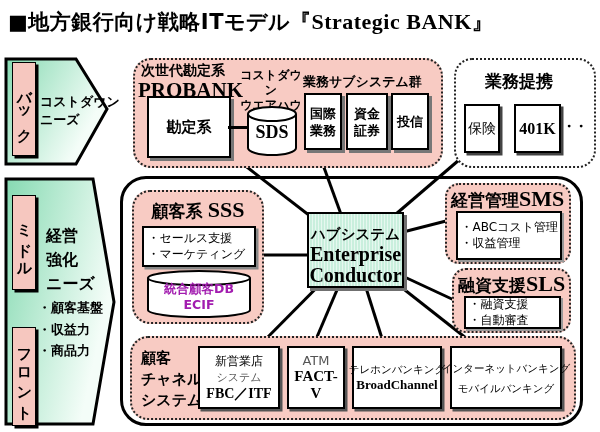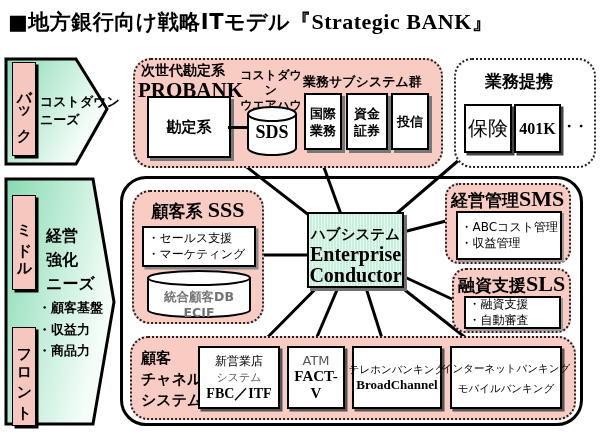--- a/index.html
+++ b/index.html
@@ -20,21 +20,21 @@
           display:flex;align-items:center;justify-content:center;
           writing-mode:vertical-rl;text-orientation:upright;
           font-size:15px;font-weight:bold;letter-spacing:2px;}
   .hub{left:307px;top:212px;width:97px;height:76px;background:#c9efdd;
        background-image:repeating-linear-gradient(90deg,rgba(255,255,255,.55) 0 1px,transparent 1px 3px);
        border:2px solid #000;box-shadow:3px 3px 0 #707070;box-sizing:border-box;
        display:flex;flex-direction:column;align-items:center;justify-content:flex-end;text-align:center;}
   .hub .jp{font-size:14.5px;font-weight:bold;line-height:19px;}
   .hub .en{font-size:20px;line-height:21px;}
   .items{font-size:12px;line-height:15.5px;text-align:left;}
-  .gray{color:#737373;margin-top:8px;}
+  .gray{color:#a21caf;}
   .nowrap{white-space:nowrap;}
   svg{display:block;}
 </style>
 </head>
 <body>
 
 <div id="canvas">
 
   <div class="abs title z4"><span>■地方銀行向け戦略ITモデル『</span><span class="serif en">Strategic BANK</span><span>』</span></div>
 
@@ -112,21 +112,21 @@
     <div>業務</div>
   </div>
   <div class="abs wbox z4" style="left:346px;top:93px;width:42px;height:57px;font-size:13px;font-weight:bold;line-height:17px">
     <div>資金</div>
     <div>証券</div>
   </div>
   <div class="abs wbox z4" style="left:391px;top:93px;width:38px;height:57px;font-size:13px;font-weight:bold">投信</div>
 
   <div class="abs z3" style="left:454px;top:58px;width:142px;height:110px;background:#fff;border:2px dotted #222;border-radius:18px;box-sizing:border-box"></div>
   <div class="abs z4" style="left:454px;top:70px;width:130px;text-align:center;font-size:17px;font-weight:bold">業務提携</div>
-  <div class="abs wbox z4" style="left:464px;top:104px;width:48px;height:49px;font-size:20px;box-shadow:2.5px 2.5px 0 #444">保険</div>
+  <div class="abs wbox z4" style="left:464px;top:104px;width:36px;height:49px;font-size:14px;box-shadow:2.5px 2.5px 0 #444">保険</div>
   <div class="abs wbox z4 serif" style="left:514px;top:104px;width:47px;height:49px;font-size:16px;box-shadow:2.5px 2.5px 0 #444">401K</div>
   <div class="abs z4" style="left:562px;top:118px;font-size:14px;font-weight:bold;letter-spacing:-2px">・・</div>
 
   <div class="abs hub z3">
     <div class="jp">ハブシステム</div>
     <div class="en serif">Enterprise</div>
     <div class="en serif">Conductor</div>
   </div>
 
   <div class="abs pink z3" style="left:132px;top:190px;width:132px;height:134px"></div>

